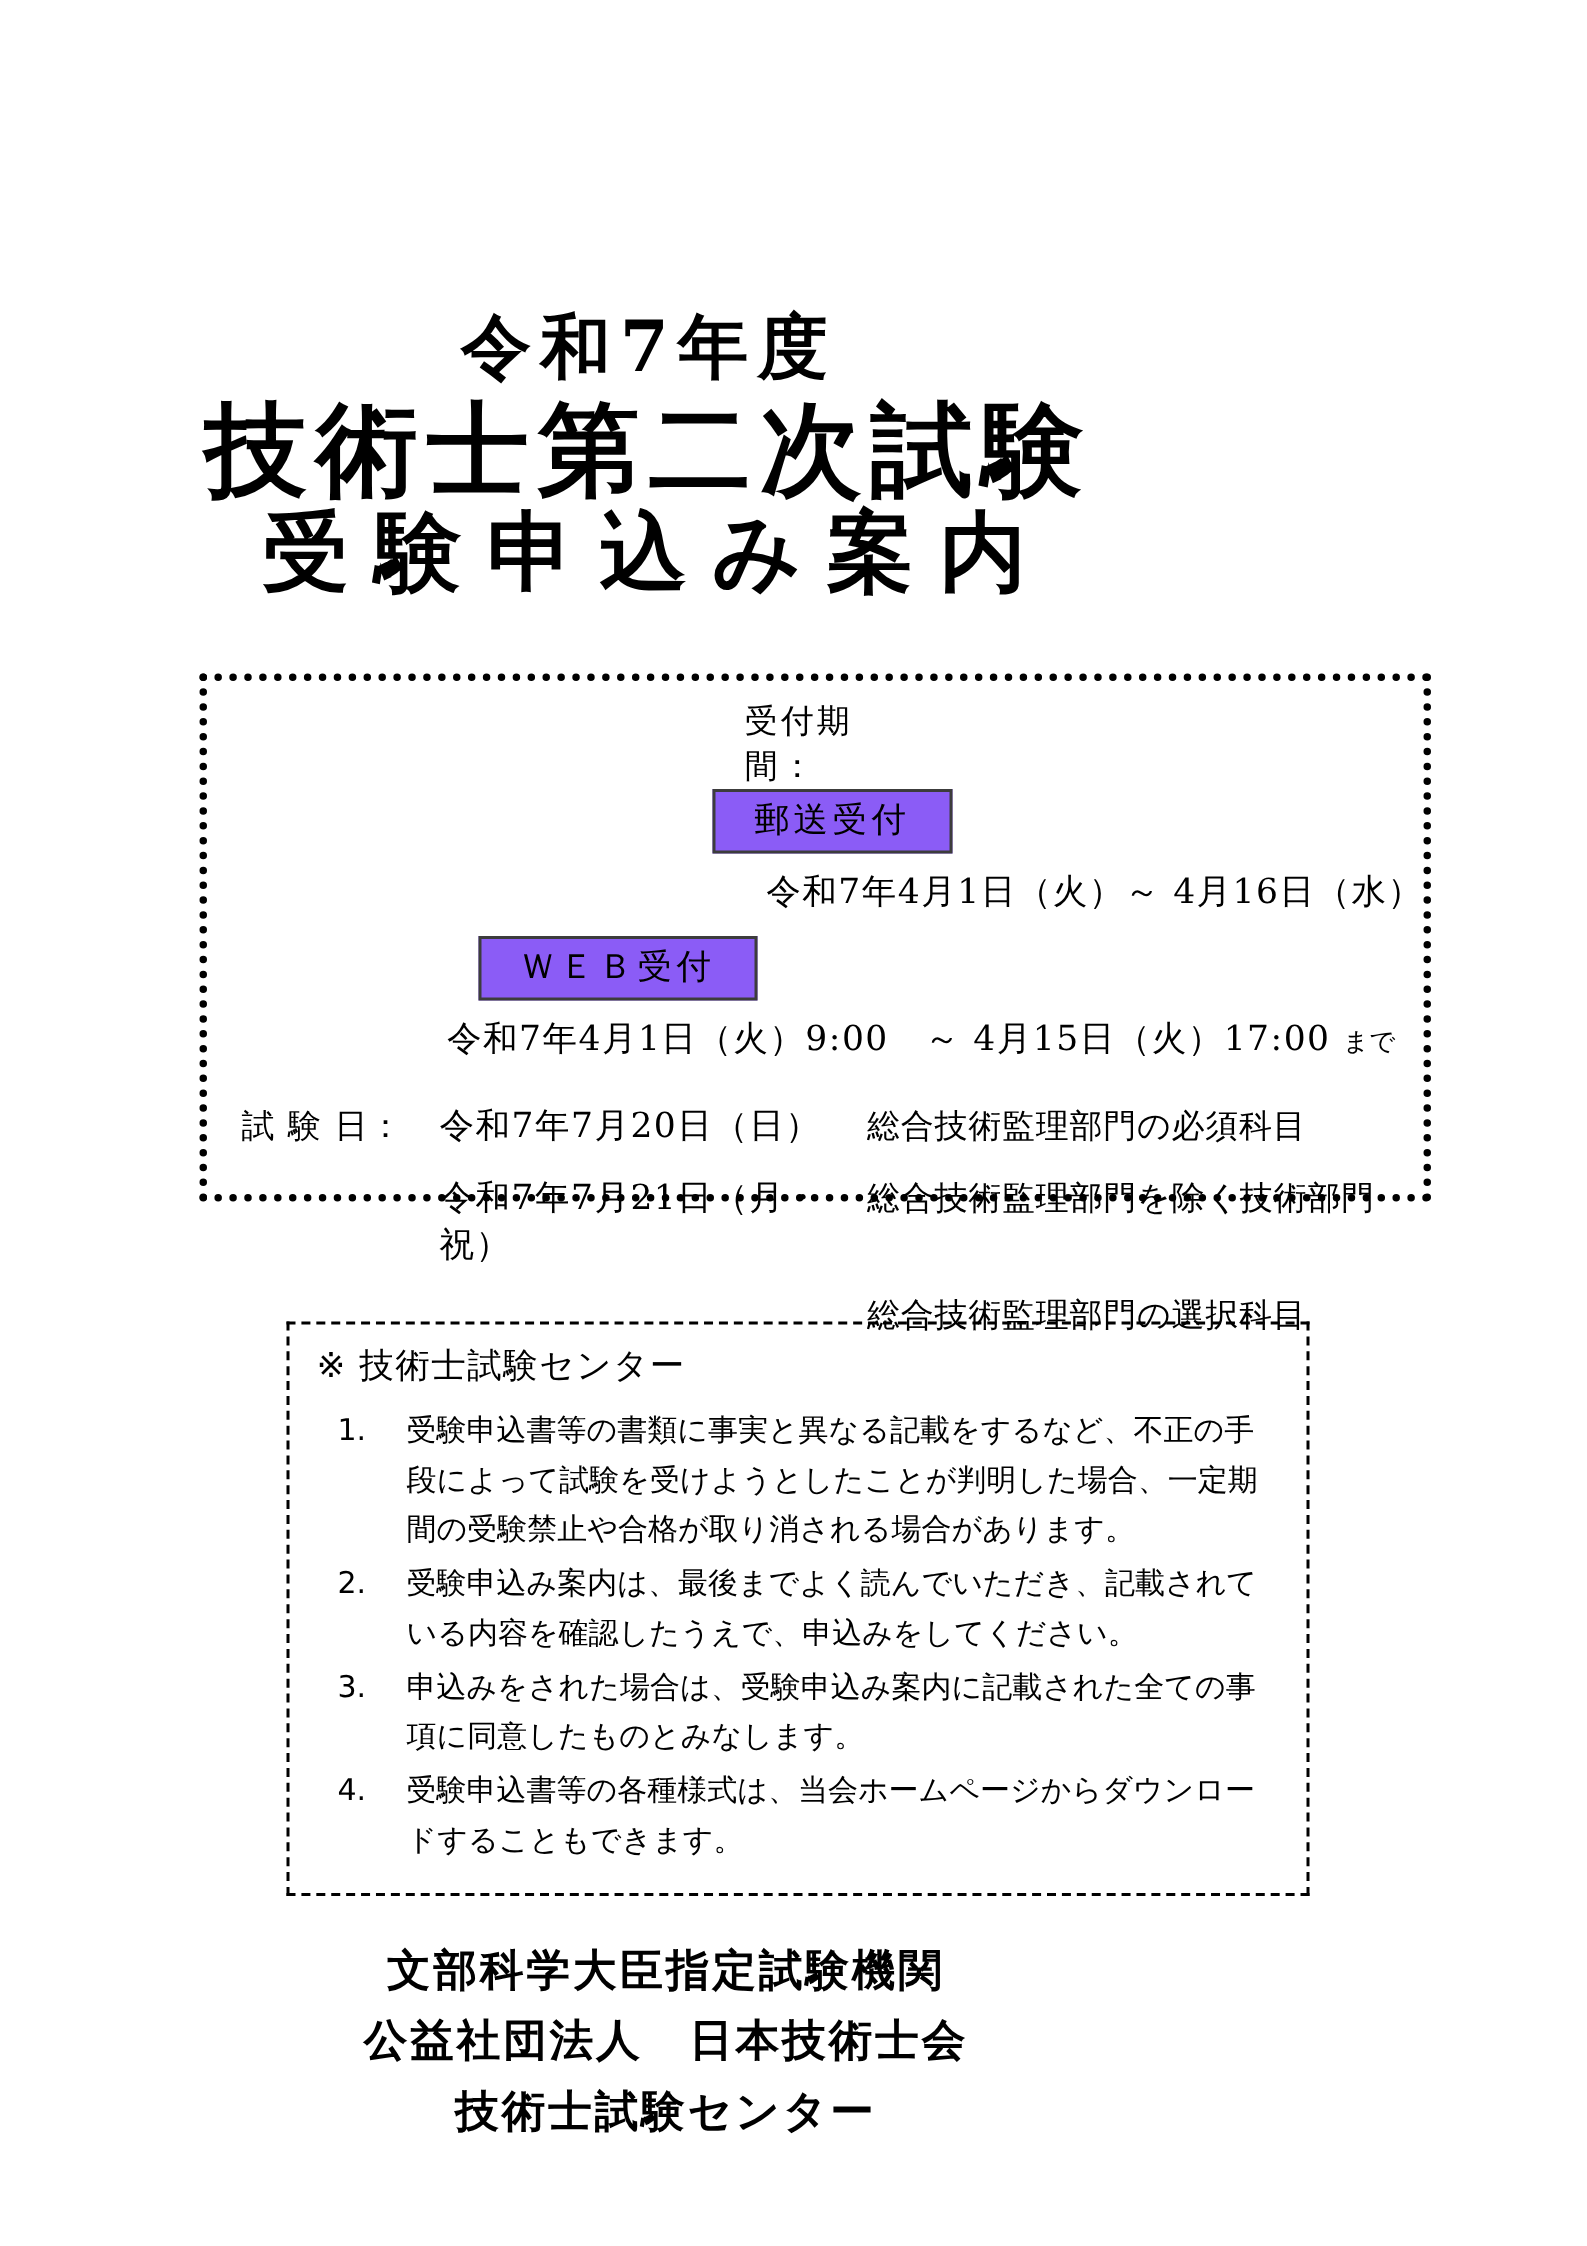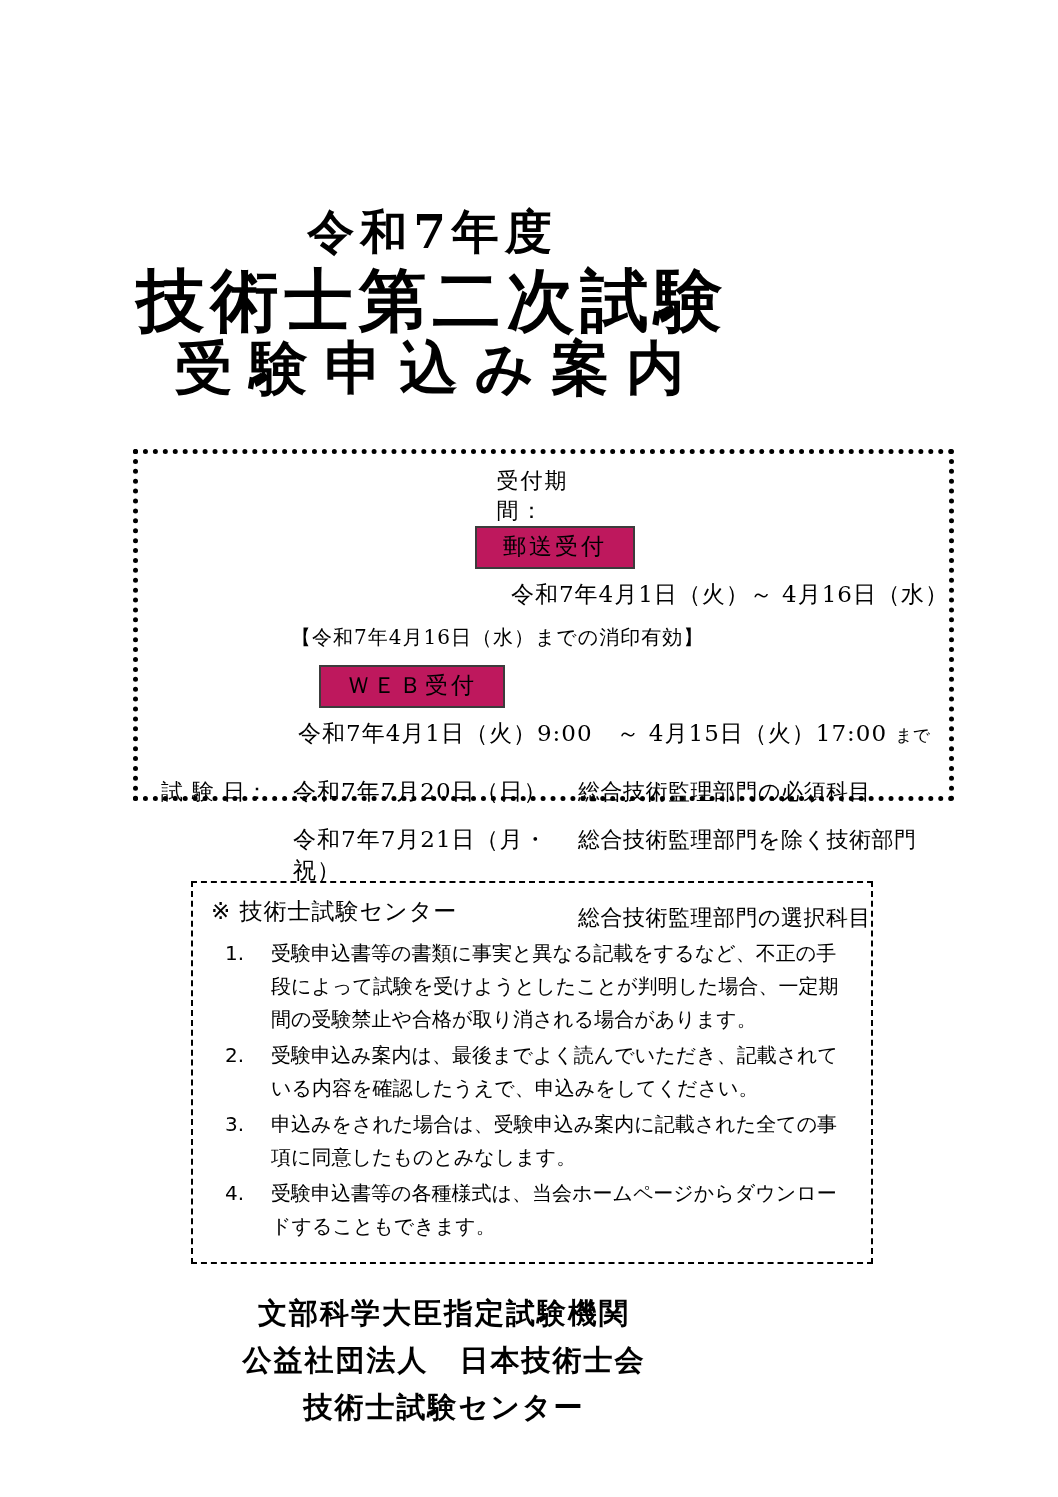--- a/index.html
+++ b/index.html
@@ -65,21 +65,21 @@
     width: 117px;
     font-size: 22px;
     letter-spacing: 2px;
   }
   .tag-box {
     display: inline-block;
     border: 2px solid #3c3c3c;
     padding: 3px 26px 5px 26px;
     font-size: 23px;
     letter-spacing: 3px;
-    background: #be185d;
+    background: #8b5cf6;
     font-family: Liberation Mono, monospace;
   }
   .serif-line {
     font-family: "DejaVu Serif", "Liberation Serif", serif;
     font-size: 23px;
     letter-spacing: 1px;
   }
   .pb-postal-period { margin: 10px 0 0 160px; text-align: right; }
   .pb-note {
     margin: 14px 0 0 153px;
@@ -174,21 +174,20 @@
 
   <section class="period-box">
 
     <div class="pb-head">
       <div class="pb-label">受付期間：</div>
       <div class="tag-box">郵送受付</div>
     </div>
 
     <div class="pb-postal-period serif-line">令和7年4月1日（火）～ 4月16日（水）</div>
 
-    <div class="pb-note">【令和7年4月16日（水）までの消印有効】</div>
 
     <div class="pb-web-tag-row">
       <div class="tag-box">ＷＥＢ受付</div>
     </div>
 
     <div class="pb-web-period serif-line"><span>令和7年4月1日（火）9:00　～ 4月15日（火）17:00</span> <span class="pb-small-suffix">まで</span></div>
 
     <div class="exam-block">
       <div class="exam-row">
         <div class="exam-label">試 験 日：</div>

